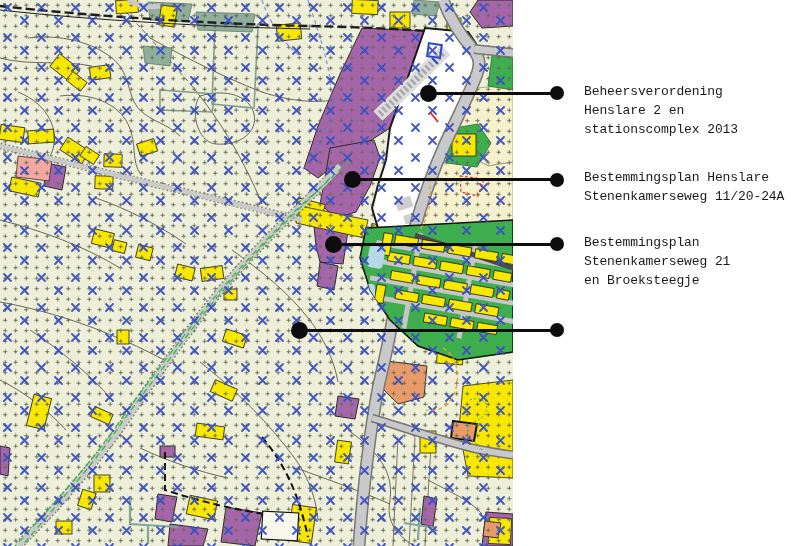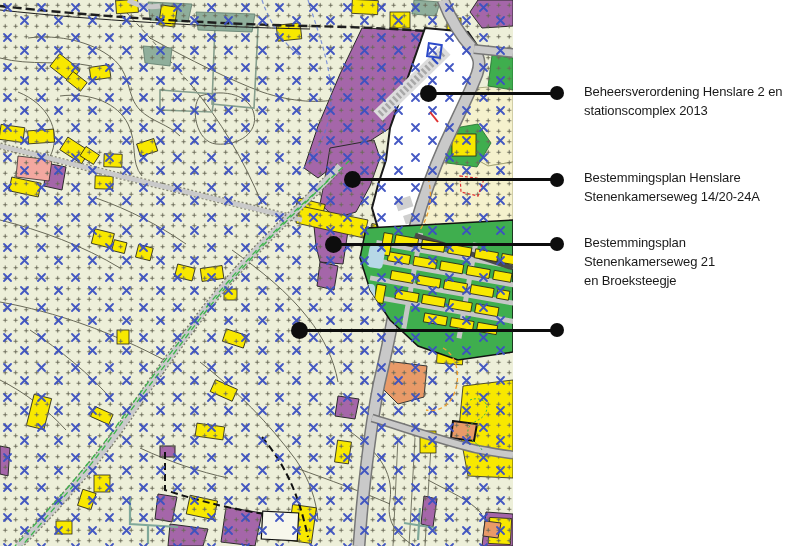--- a/index.html
+++ b/index.html
@@ -1,17 +1,17 @@
 <!DOCTYPE html>
 <html><head>
 <meta charset="utf-8">
 <style>
   html,body{margin:0;padding:0;background:#fff;}
   #stage{position:relative;width:791px;height:546px;background:#fff;overflow:hidden;
-         font-family:Liberation Sans, sans-serif;}
+         font-family:Liberation Mono, monospace;}
   #mapsvg{position:absolute;left:0;top:0;}
   .callout-line{position:absolute;height:3px;background:#0d0d0d;}
   .map-dot{position:absolute;width:17px;height:17px;border-radius:50%;background:#0d0d0d;}
   .label-dot{position:absolute;width:14px;height:14px;border-radius:50%;background:#0d0d0d;}
   .callout-label{position:absolute;left:584px;width:206px;color:#1a1a1a;
                  font-size:13px;line-height:19px;letter-spacing:-0.1px;
                  white-space:pre-line;}
 </style>
 </head>
 <body>
@@ -250,21 +250,21 @@
   <div class="callout-line" style="left:428px;top:92px;width:129px;"></div>
   <div class="map-dot" style="left:420px;top:85px;"></div>
   <div class="label-dot" style="left:550px;top:86px;"></div>
   <div class="callout-label" style="top:82px;">Beheersverordening Henslare 2 en
 stationscomplex 2013</div>
 
   <div class="callout-line" style="left:352px;top:178px;width:205px;"></div>
   <div class="map-dot" style="left:344px;top:171px;"></div>
   <div class="label-dot" style="left:550px;top:173px;"></div>
   <div class="callout-label" style="top:168px;">Bestemmingsplan Henslare
-Stenenkamerseweg 14/20-24A</div>
+Stenenkamerseweg 11/20-24A</div>
 
   <div class="callout-line" style="left:333px;top:243px;width:224px;"></div>
   <div class="map-dot" style="left:325px;top:236px;"></div>
   <div class="label-dot" style="left:550px;top:237px;"></div>
   <div class="callout-label" style="top:233px;">Bestemmingsplan
 Stenenkamerseweg 21
 en Broeksteegje</div>
 
   <div class="callout-line" style="left:299px;top:329px;width:258px;"></div>
   <div class="map-dot" style="left:291px;top:322px;"></div>

